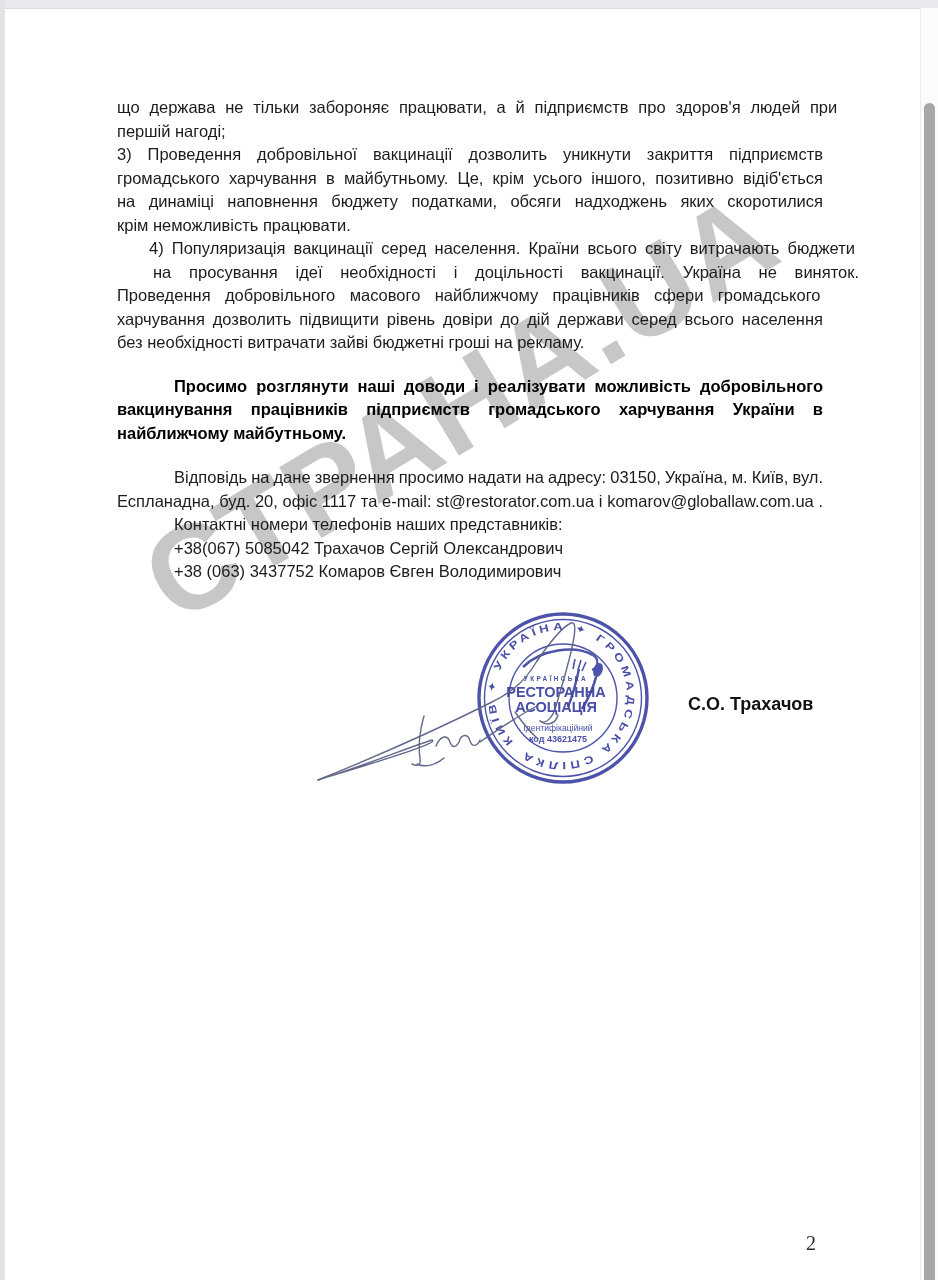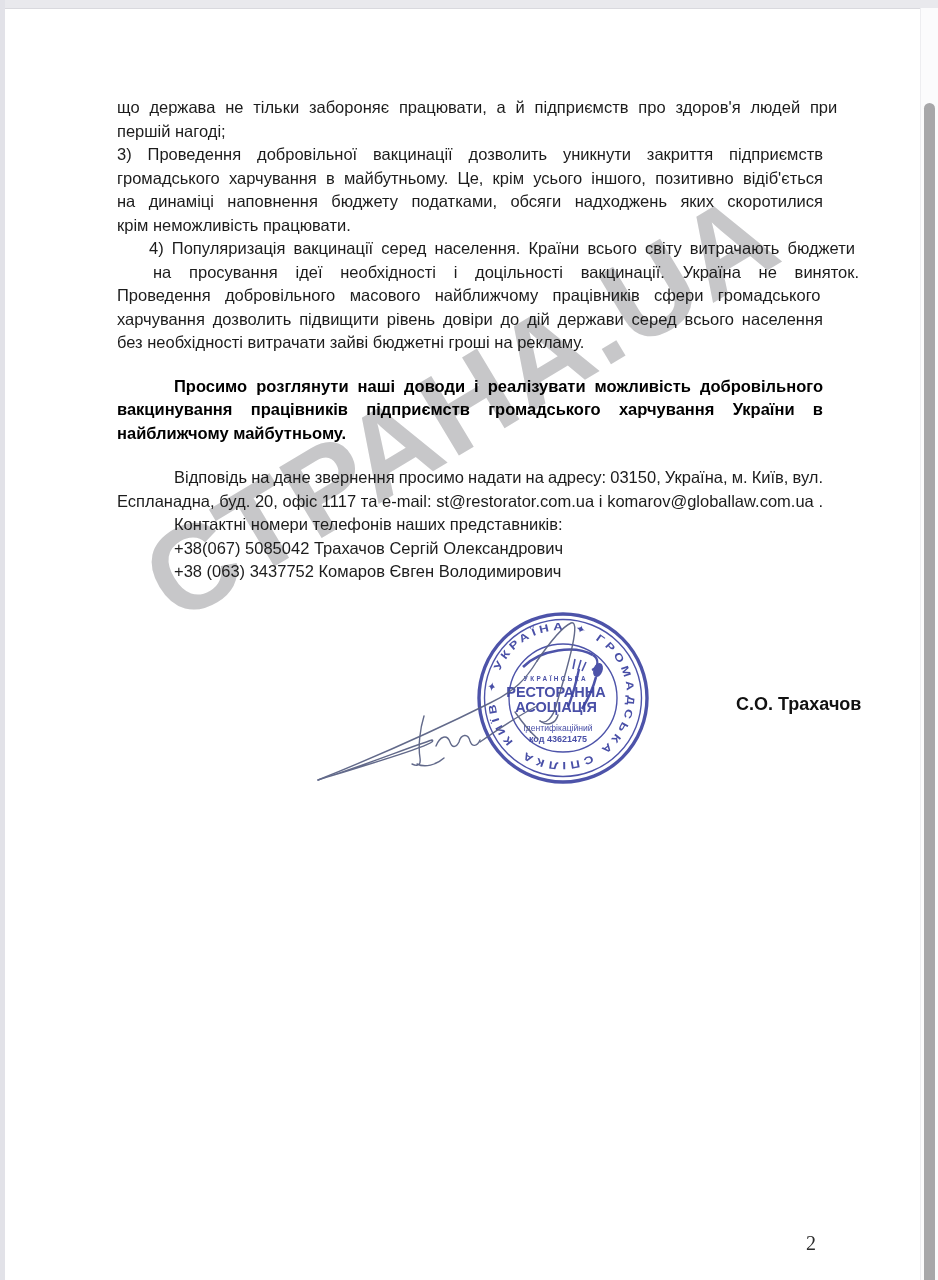--- a/index.html
+++ b/index.html
@@ -23,21 +23,21 @@
   }
   
   .content{position:absolute;left:117px;top:96px;width:706px;z-index:2;color:#1c1c1c;font-size:16.5px;}
   .ln{height:23.5px;line-height:23.5px;white-space:nowrap;}
   .jl{}
   .ind{padding-left:57px;}
   .blk-request{margin-top:20px;font-weight:bold;color:#000;}
   .blk-reply{margin-top:21px;}
   .blk-signoff{margin-top:48px;font-weight:bold;color:#000;font-size:17.5px;}
   .blk-signoff .ln{height:22px;line-height:22px;}
-  .signer-name{position:absolute;left:688px;top:694px;font-weight:bold;font-size:18px;color:#111;z-index:2;margin-left:48px;}
+  .signer-name{position:absolute;left:688px;top:694px;font-weight:bold;font-size:18px;color:#111;z-index:2;}
   .page-number{position:absolute;left:806px;top:1232px;font-family:"Liberation Serif","DejaVu Serif",serif;font-size:20px;color:#2b2b2b;z-index:2;}
   
   .stamp-svg{position:absolute;left:471px;top:606px;z-index:3;}
   .sig-svg{position:absolute;left:290px;top:595px;z-index:4;}
   .stamp-text{font-family:"Liberation Sans","DejaVu Sans",sans-serif;}
 </style>
 </head>
 <body>
 
 <div class="frame-top"></div>

